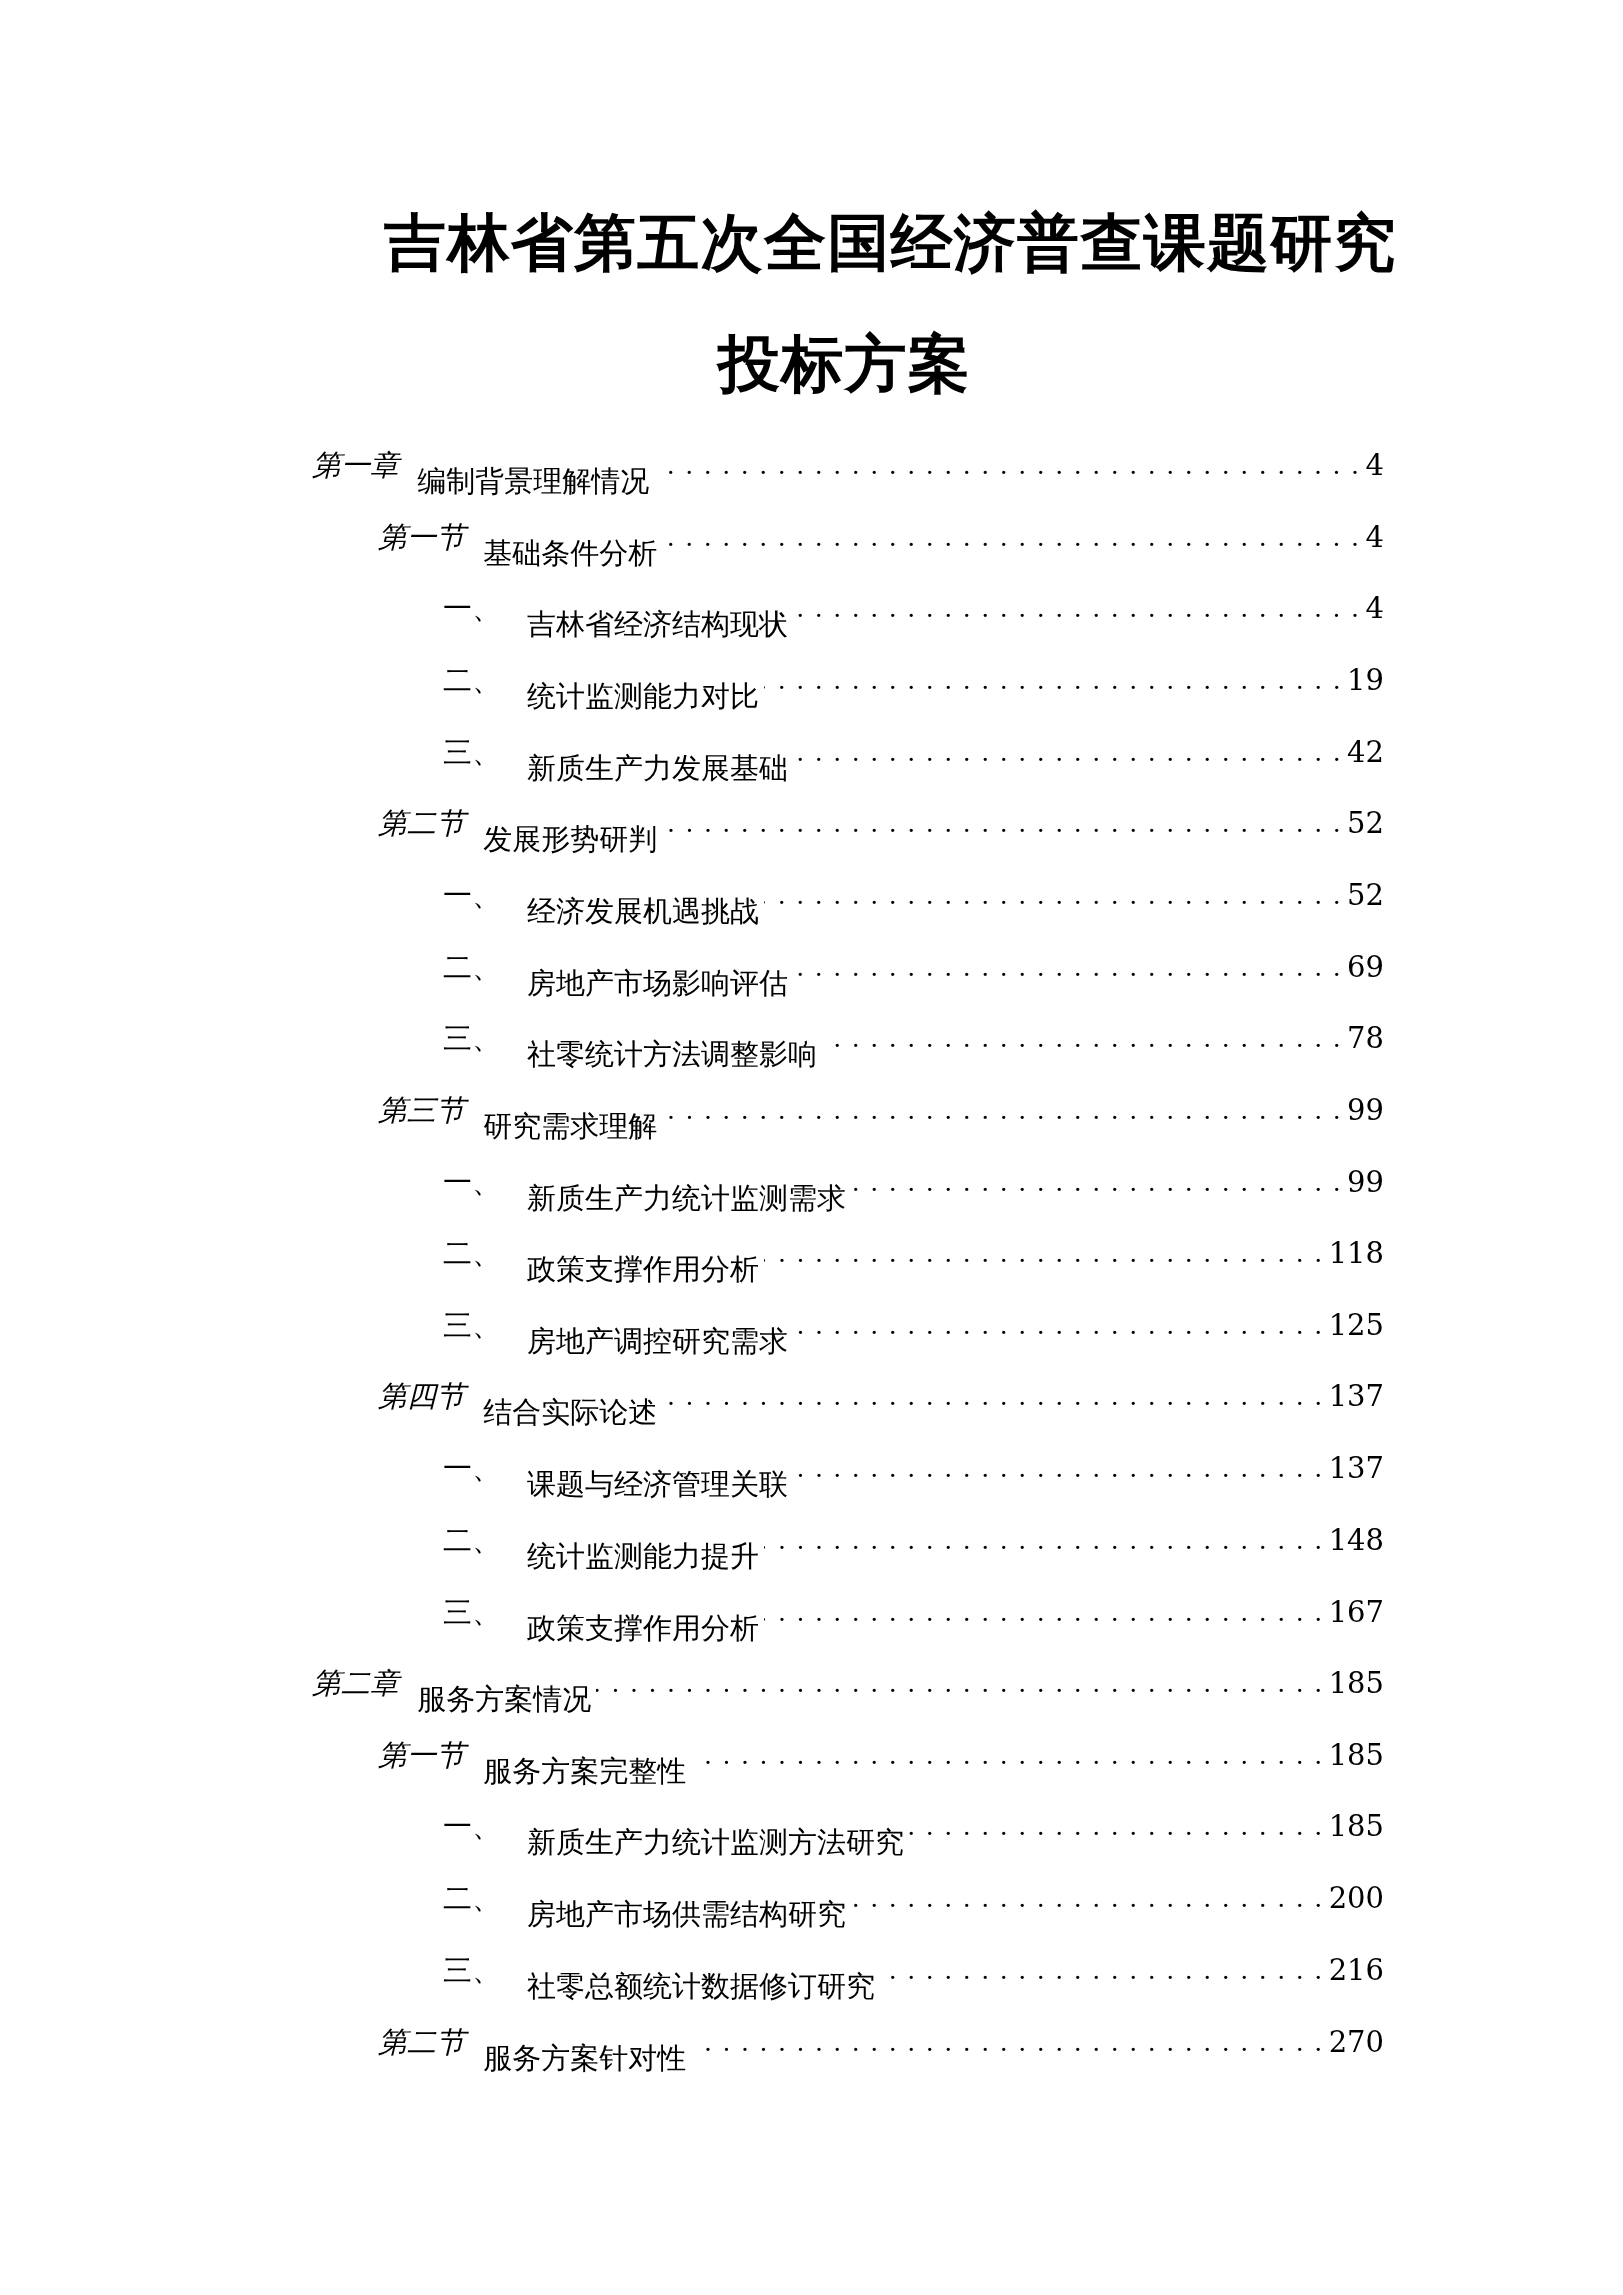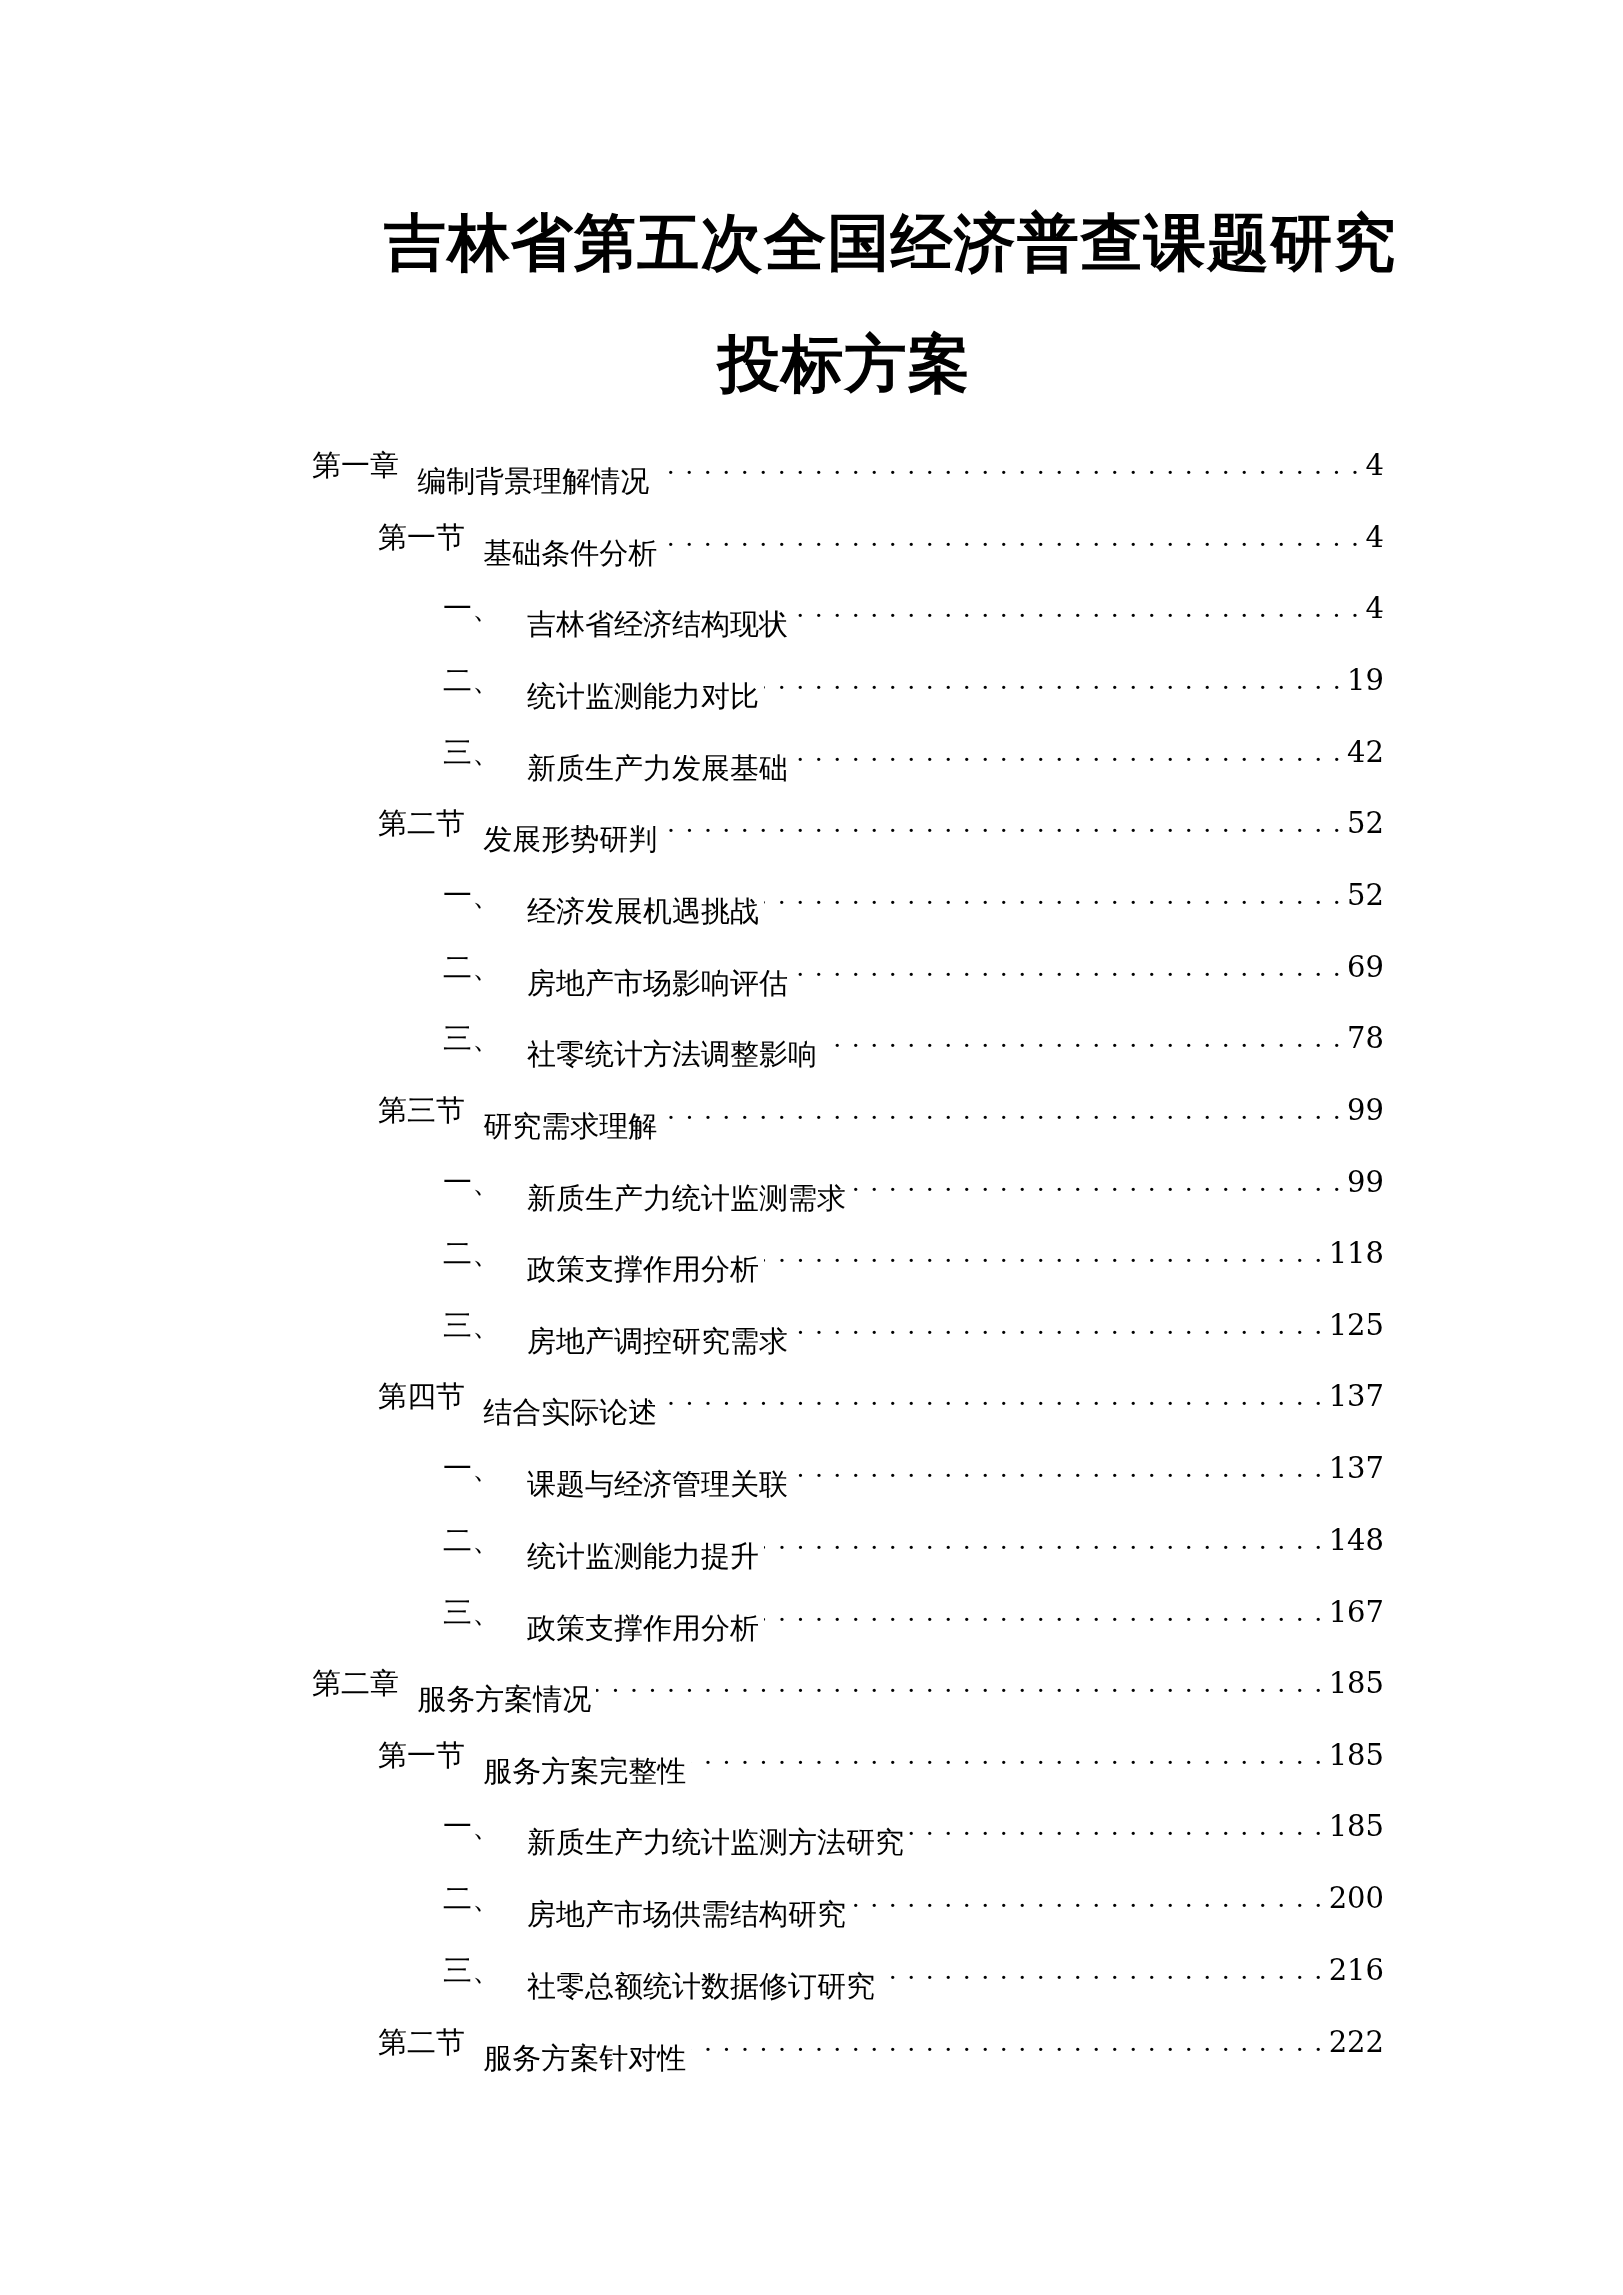--- a/index.html
+++ b/index.html
@@ -17,21 +17,21 @@
   .row .label { display: inline-block; margin-top: 31px; }
   .row .leader { flex: 1 1 auto; overflow: hidden; margin: 0 5.2px; height: 39px;
                  position: relative; }
   .row .leader::before { content: ". . . . . . . . . . . . . . . . . . . . . . . . . . . . . . . . . . . . . . . . . . . . . . . . . . . . . . . . . . . . . . . . . . . . . . . . . . . . . . . . . . . . . . . . . . . . . . . . . . . .";
                  position: absolute; right: 0; top: 0; font-size: 25px; letter-spacing: 1.3px; white-space: nowrap; }
   .row .page { display: inline-block; text-align: right; }
   .lvl1 { left: 312px; right: 239px; }
   .lvl2 { left: 378px; right: 239px; align-items: center; }
   .lvl3 { left: 443px; right: 239px; }
   .lvl3 .num { width: 84px; }
-  .lvl1 .num, .lvl2 .num { margin-right: 18.3px; }
+  .lvl1 .num, .lvl2 .num { margin-right: 18.3px; font-style: italic; }
 </style>
 </head>
 <body>
 
 <div id="title1" class="title">吉林省第五次全国经济普查课题研究</div>
 <div id="title2" class="title">投标方案</div>
 
 <div class="toc">
   <div class="row lvl1" style="top:446px">
       <span class="num">第一章</span>
@@ -162,16 +162,16 @@
   <div class="row lvl3" style="top:1951px">
       <span class="num">三、</span>
       <span class="label">社零总额统计数据修订研究</span>
       <span class="leader"></span>
       <span class="page">216</span>
     </div>
   <div class="row lvl2" style="top:2023px">
       <span class="num">第二节</span>
       <span class="label">服务方案针对性</span>
       <span class="leader"></span>
-      <span class="page">222</span>
+      <span class="page">270</span>
     </div>
 </div>
 
 
 </body></html>

